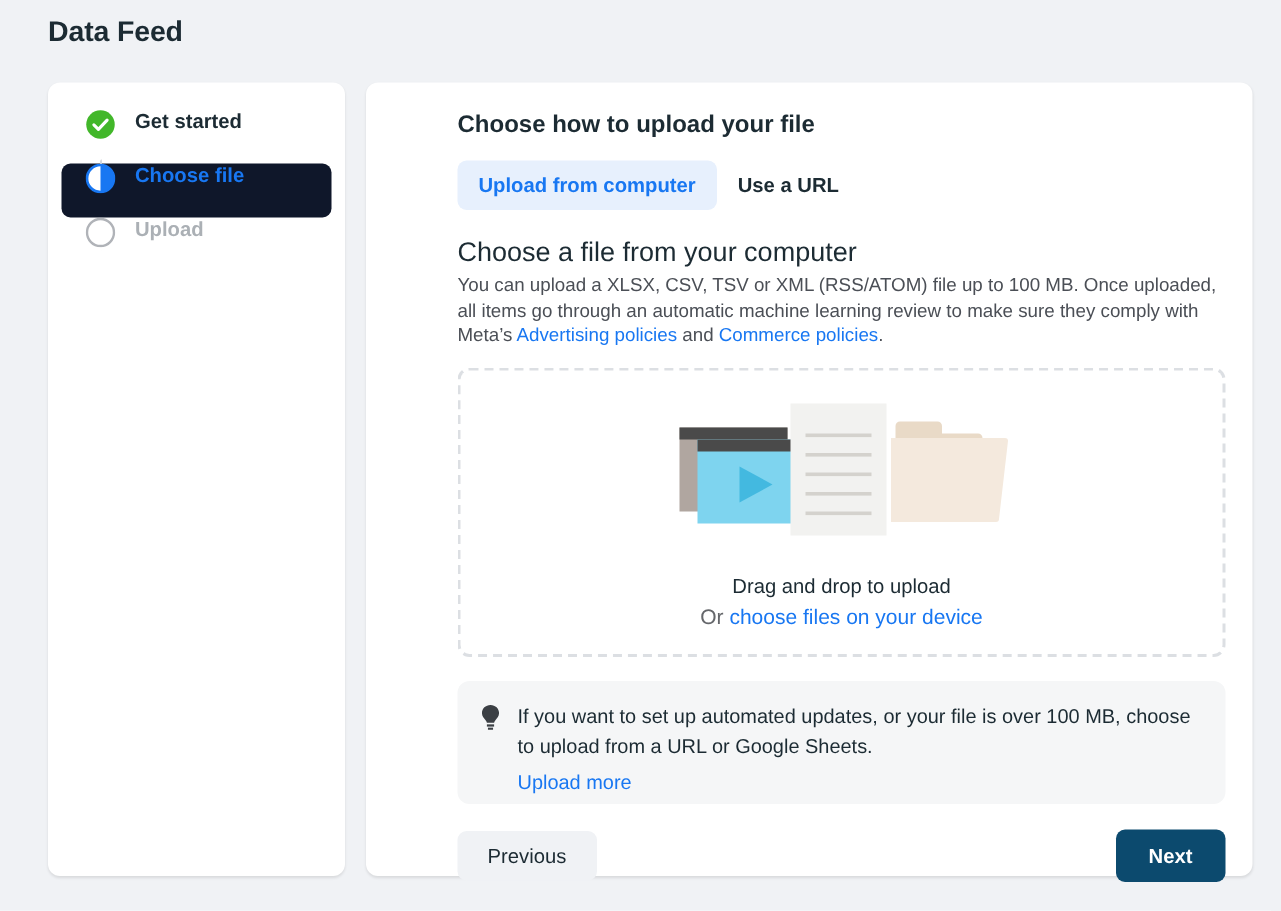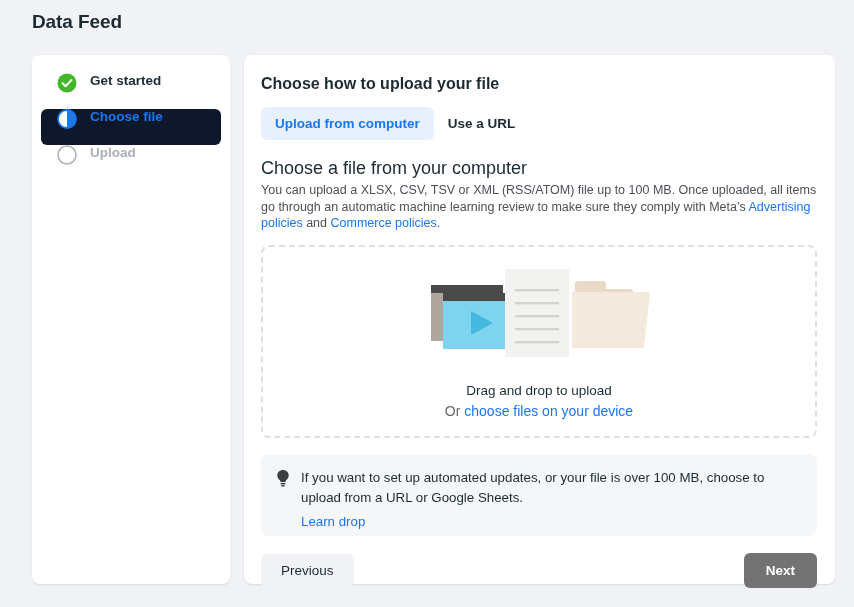--- a/index.html
+++ b/index.html
@@ -50,20 +50,21 @@
   }
   .conn-1 { top: 50px; height: 22px; }
   .conn-2 { top: 90px; height: 22px; }
 
   
   .main-card {
     position: absolute; left: 244px; top: 55px;
     width: 591px; height: 529px;
     background: #ffffff; border-radius: 8px;
     box-shadow: 0 1px 2px rgba(0,0,0,0.10);
+    padding-left: 44px;
   }
   .main-inner { padding: 20px 18px 0 17px; }
 
   .main-title {
     font-size: 16px; font-weight: bold; color: #1c2b33;
     margin: 0 0 14px 0;
   }
 
   .tabs { display: flex; align-items: center; gap: 0px; margin-bottom: 18px; }
   .tab {
@@ -109,21 +110,21 @@
   .footer {
     display: flex; justify-content: space-between; align-items: center;
     margin-top: 17px;
   }
   .btn-prev {
     background: #f0f2f5; color: #1c2b33; border: none;
     font-family: inherit; font-size: 13.5px; font-weight: normal;
     padding: 9px 20px; border-radius: 6px; cursor: pointer;
   }
   .btn-next {
-    background: #737373; color: #ffffff; border: none;
+    background: #0c4a6e; color: #ffffff; border: none;
     font-family: inherit; font-size: 13.5px; font-weight: bold;
     padding: 10px 22px; border-radius: 6px; cursor: default;
   }
 </style>
 </head>
 <body>
 
 <div class="page">
 
   <div class="page-title">Data Feed</div>
@@ -227,21 +228,21 @@
         <span class="bulb-icon">
           <svg width="16" height="18" viewBox="0 0 16 18">
             <path d="M8 1 C4.7 1 2.3 3.4 2.3 6.4 C2.3 8.5 3.6 9.9 4.6 11 C5.2 11.7 5.5 12.2 5.6 12.9 h4.8
                      c0.1 -0.7 0.4 -1.2 1 -1.9 c1 -1.1 2.3 -2.5 2.3 -4.6 C13.7 3.4 11.3 1 8 1 z" fill="#3b3f44"></path>
             <rect x="5.6" y="13.9" width="4.8" height="1.5" fill="#3b3f44"></rect>
             <rect x="6.3" y="16.1" width="3.4" height="1.4" fill="#3b3f44"></rect>
           </svg>
         </span>
         <div>
           <span class="tip-text">If you want to set up automated updates, or your file is over 100 MB, choose to upload from a URL or Google Sheets.</span>
-          <a class="tip-link">Learn drop</a>
+          <a class="tip-link">Upload more</a>
         </div>
       </div>
 
       <div class="footer">
         <button class="btn-prev">Previous</button>
         <button class="btn-next" disabled="">Next</button>
       </div>
 
     </div>
   </div>

